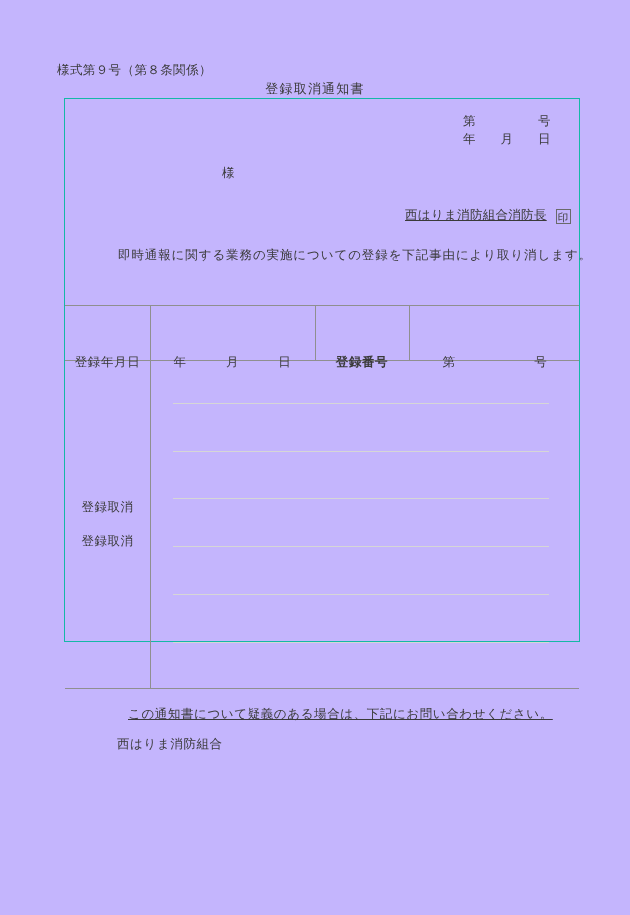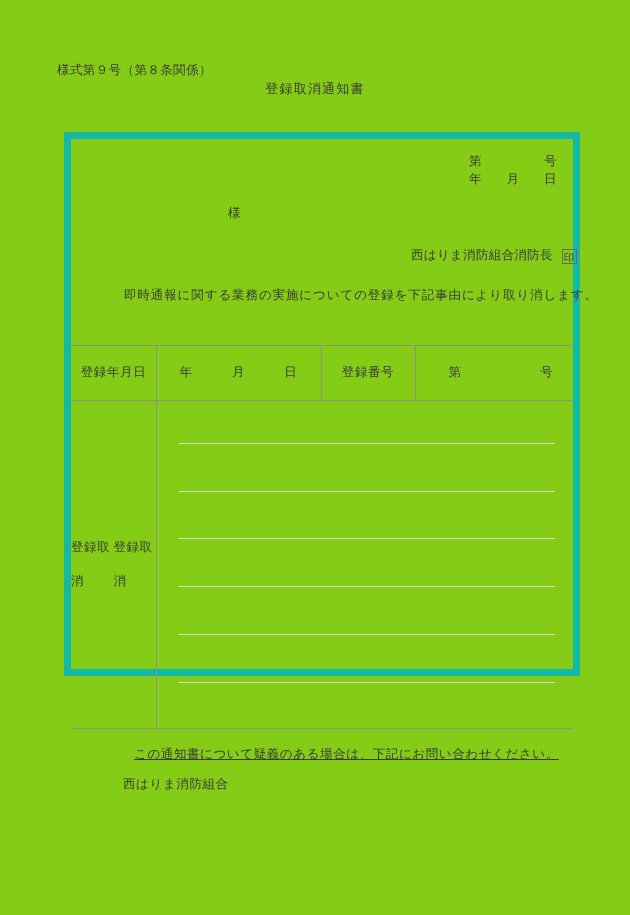--- a/index.html
+++ b/index.html
@@ -12,21 +12,21 @@
     height: 915px;
     position: relative;
     font-family: "DejaVu Serif", "Liberation Serif", serif;
     color: #3a3a3a;
     -webkit-font-smoothing: antialiased;
   }
 
   .page {
     position: absolute;
     inset: 0;
-    background: #84cc16;
+    background: #c4b5fd;
   }
 
   
   .form-code {
     position: absolute;
     left: 57px;
     top: 62px;
     font-size: 12.5px;
     letter-spacing: 0.4px;
     white-space: nowrap;
@@ -39,24 +39,24 @@
     text-align: center;
     font-size: 13px;
     letter-spacing: 1.2px;
     font-family: Liberation Mono, monospace;
   }
 
   
   .frame {
     position: absolute;
     left: 64px;
-    top: 132px;
+    top: 98px;
     width: 516px;
     height: 544px;
-    border: 7px solid #14b8a6;
+    border: 1px solid #14b8a6;
     box-sizing: border-box;
   }
 
   
   .hline {
     position: absolute;
     left: 0;
     width: 100%;
     height: 0;
     border-top: 1px solid #8f8f8f;
@@ -92,20 +92,21 @@
     font-size: 12.5px;
   }
 
   .issuer {
     position: absolute;
     left: 340px;
     top: 108px;
     font-size: 12.5px;
     white-space: nowrap;
     letter-spacing: 0.3px;
+    text-decoration: underline;
   }
   .seal {
     display: inline-block;
     width: 15px;
     height: 15px;
     line-height: 14px;
     border: 1px solid #6a6a6a;
     font-size: 10.5px;
     text-align: center;
     vertical-align: -2px;
@@ -125,35 +126,36 @@
 
   
   .cell {
     position: absolute;
     font-size: 12.5px;
     letter-spacing: 0.6px;
     white-space: pre;
     display: flex;
     align-items: center;
     justify-content: center;
+    margin-top: 30px;
   }
   .cell.c-label1 { left: 0;    top: 206px; width: 85px;  height: 55px; }
   .cell.c-date   { left: 85px; top: 206px; width: 165px; height: 55px; }
-  .cell.c-label2 { left: 250px;top: 206px; width: 94px;  height: 55px; }
+  .cell.c-label2 { left: 250px;top: 206px; width: 94px;  height: 55px; font-weight: bold; }
   .cell.c-numm   { left: 344px;top: 206px; width: 172px; height: 55px; }
 
   
   .reason-label {
     position: absolute;
     left: 0;
     top: 261px;
     width: 85px;
     height: 328px;
     display: flex;
-    flex-direction: row;
+    flex-direction: column;
     align-items: center;
     justify-content: center;
     font-size: 12.5px;
     letter-spacing: 0.5px;
     line-height: 34px;
   }
 
   
   .rule {
     position: absolute;

